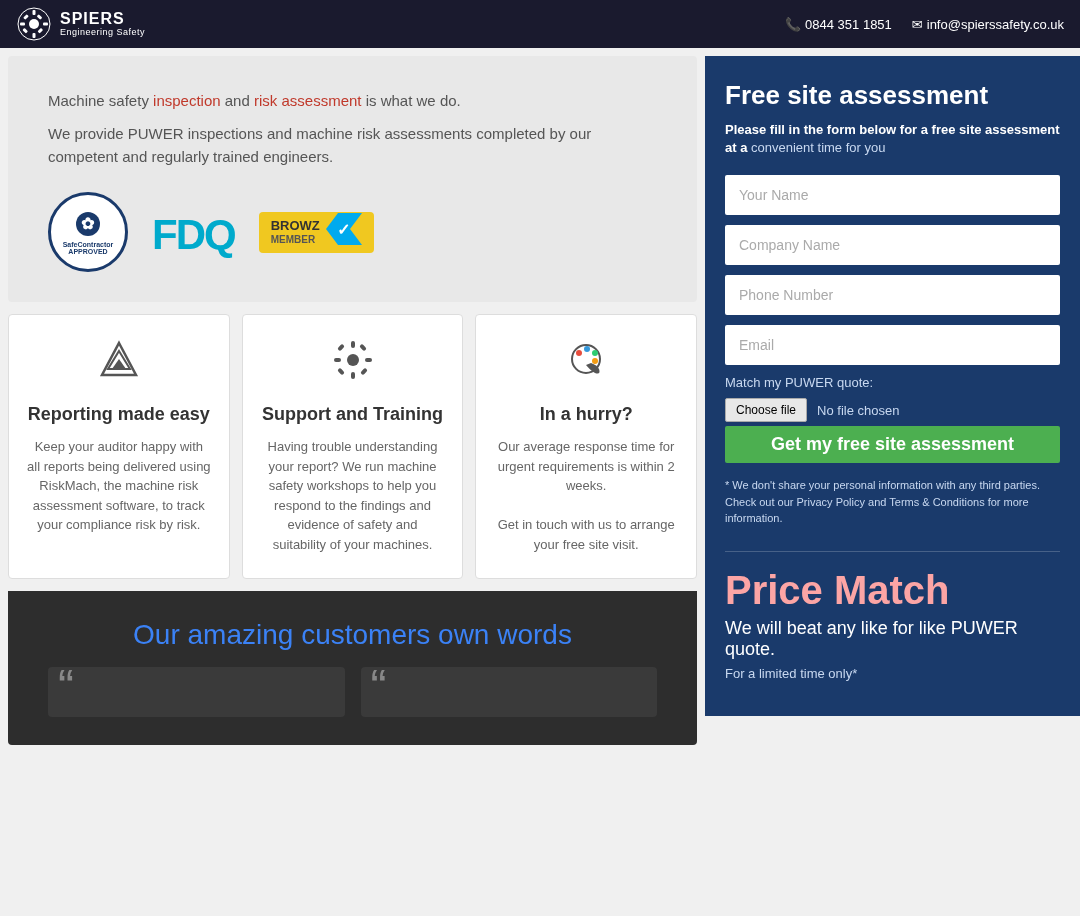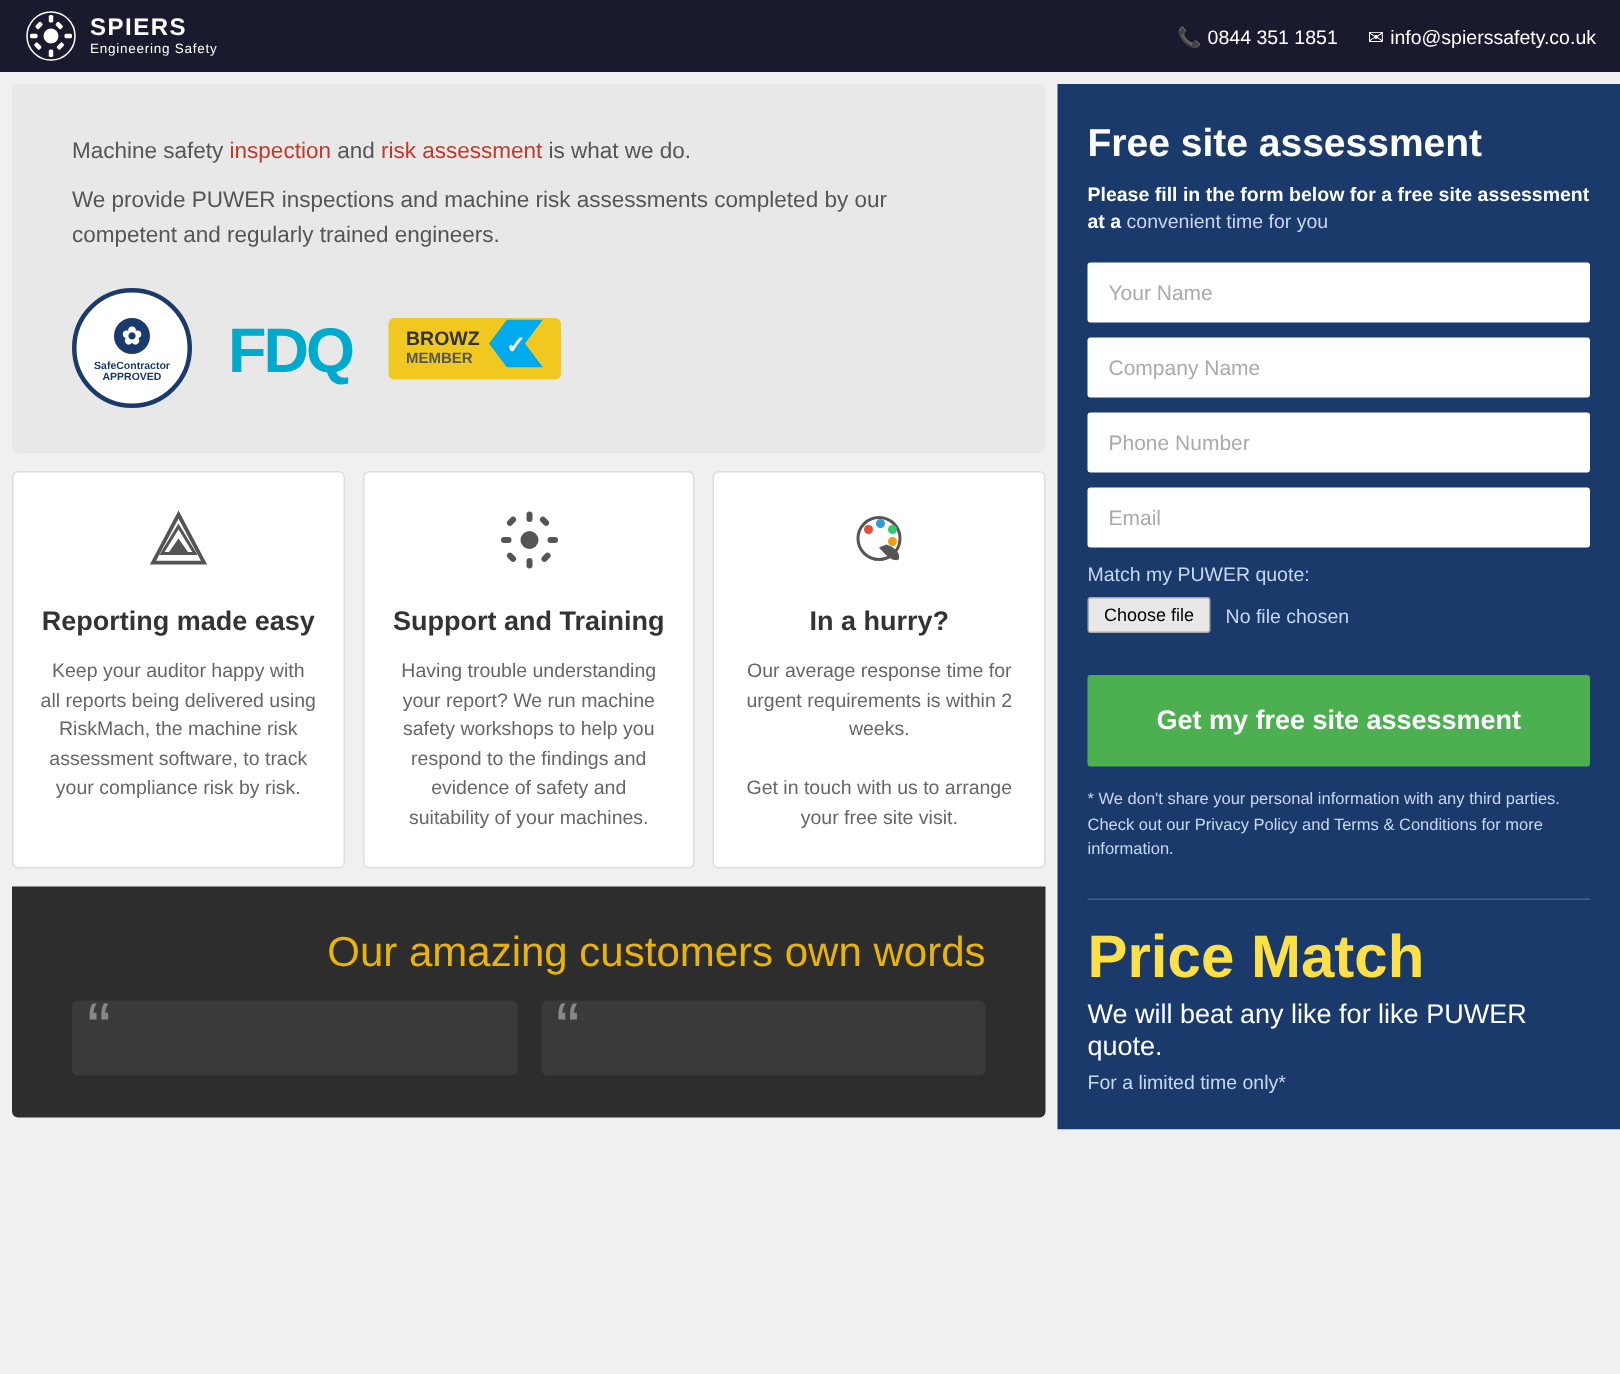--- a/index.html
+++ b/index.html
@@ -146,25 +146,25 @@
     }
 
     
     .bottom-banner {
       background: #2d2d2d;
       padding: 28px 40px 28px 40px;
       margin: 0 8px;
       border-radius: 0 0 4px 4px;
     }
     .bottom-banner h2 {
-      color: #eab308;
+      color: #3b82f6;
       font-size: 28px;
       font-weight: 400;
       margin-bottom: 16px;
-      text-align: right;
+      text-align: center;
     }
     .testimonials {
       display: flex;
       gap: 16px;
     }
     .testimonial-card {
       flex: 1;
       background: #3a3a3a;
       border-radius: 4px;
       padding: 16px;
@@ -218,58 +218,58 @@
     .form-input::placeholder { color: #aaa; }
     .match-label {
       color: #c8d8f0;
       font-size: 13px;
       margin-bottom: 8px;
     }
     .file-row {
       display: flex;
       align-items: center;
       gap: 10px;
-      margin-bottom: 28px;
+      margin-bottom: 4px;
     }
     .file-btn {
       background: #e8e8e8;
       border: 1px solid #aaa;
       padding: 4px 10px;
       font-size: 12px;
       cursor: pointer;
       border-radius: 2px;
     }
     .file-label {
       color: #c8d8f0;
       font-size: 13px;
     }
     .submit-btn {
       width: 100%;
       background: #4caf50;
       color: #fff;
       border: none;
-      padding: 20px;
+      padding: 8px;
       font-size: 18px;
       font-weight: 600;
       cursor: pointer;
       border-radius: 2px;
       margin-bottom: 14px;
     }
     .privacy-note {
       color: #c8d8f0;
       font-size: 11px;
       line-height: 1.5;
       margin-bottom: 24px;
     }
     .price-match-section {
       border-top: 1px solid rgba(255,255,255,0.2);
       padding-top: 18px;
     }
     .price-match-title {
-      color: #fde047;
+      color: #fca5a5;
       font-size: 40px;
       font-weight: 900;
       line-height: 1;
       margin-bottom: 8px;
     }
     .price-match-desc {
       color: #fff;
       font-size: 18px;
       margin-bottom: 6px;
     }

